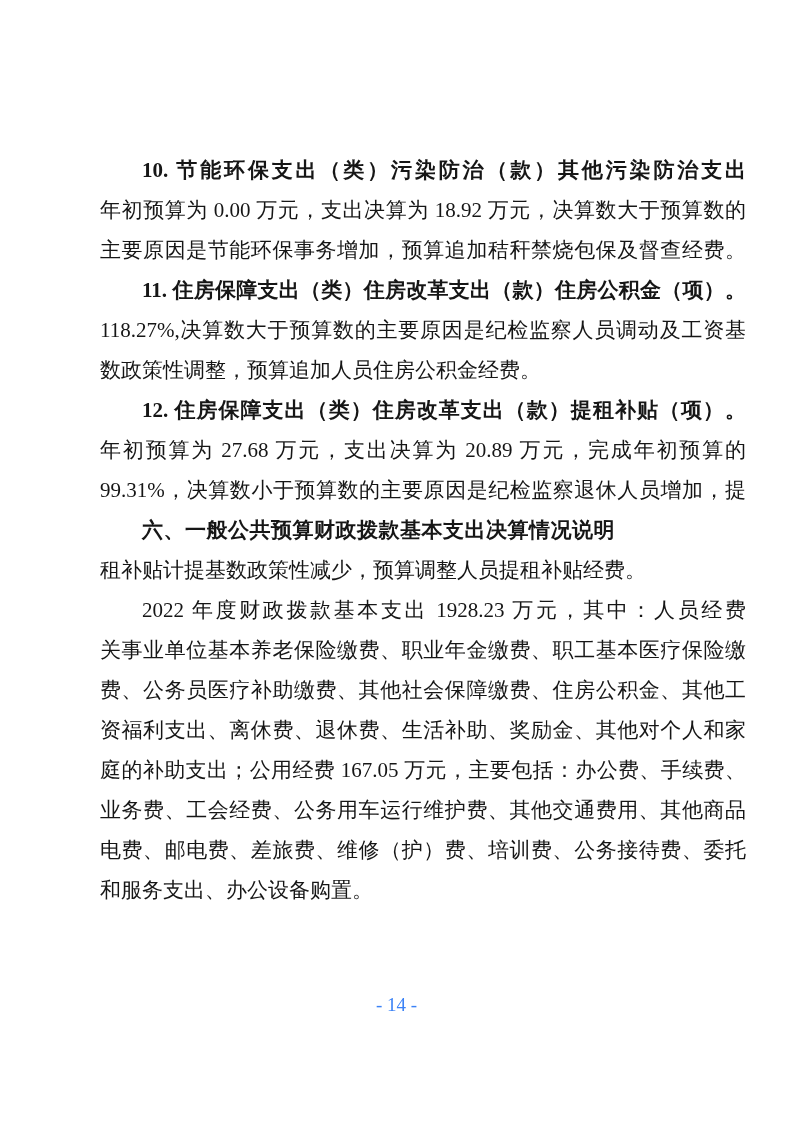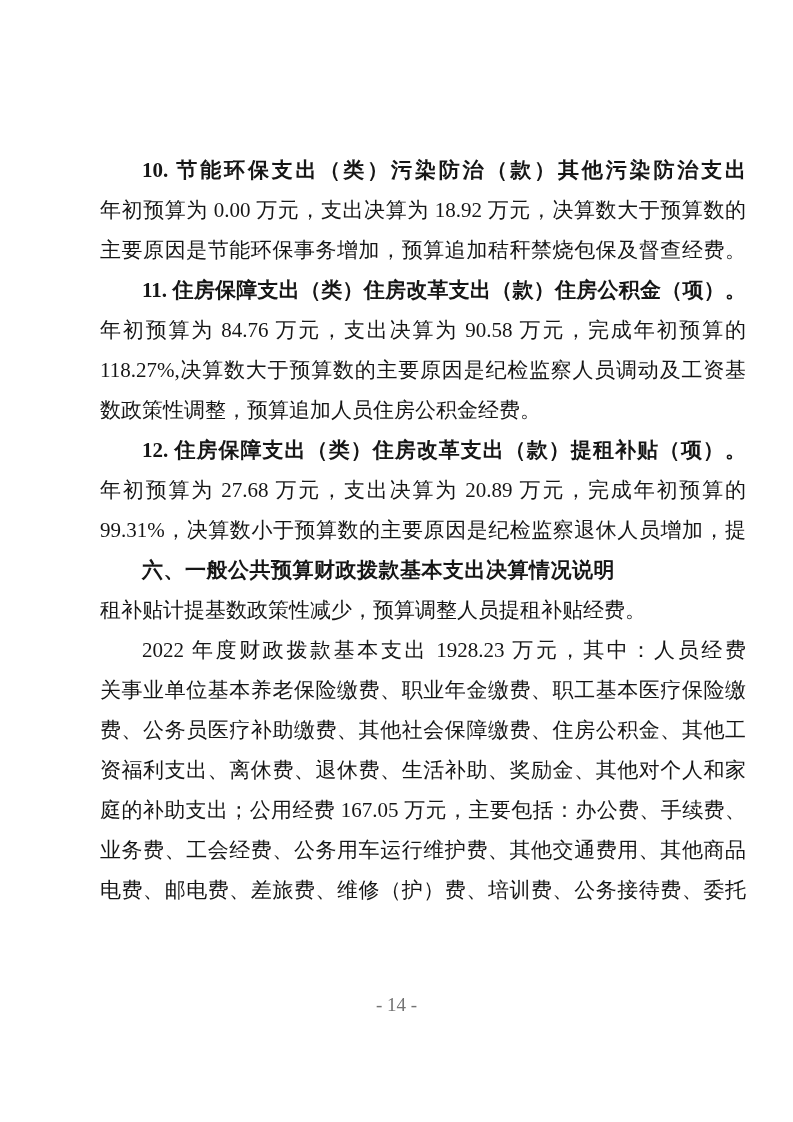--- a/index.html
+++ b/index.html
@@ -50,49 +50,49 @@
   .page-number {
     position: absolute;
     top: 990px;
     left: 0;
     width: 100%;
     height: 30px;
     line-height: 30px;
     text-align: center;
     font-family: "Liberation Serif", "DejaVu Serif", serif;
     font-size: 19px;
-    color: #737373;
+    color: #3b82f6;
   }
 </style>
 </head>
 <body>
 
 <div class="page">
   <div class="content">
 
     <div class="line item-heading indent fill">10. 节能环保支出（类）污染防治（款）其他污染防治支出（项）。</div>
     <div class="line fill">年初预算为 0.00 万元，支出决算为 18.92 万元，决算数大于预算数的</div>
     <div class="line fill">主要原因是节能环保事务增加，预算追加秸秆禁烧包保及督查经费。</div>
 
     <div class="line item-heading indent fill">11. 住房保障支出（类）住房改革支出（款）住房公积金（项）。</div>
-    <div class="line fill">年初预算为 84.76 万元，支出决算为 90.58 万元，完成年初预算的</div>
     <div class="line fill">118.27%,决算数大于预算数的主要原因是纪检监察人员调动及工资基</div>
     <div class="line">数政策性调整，预算追加人员住房公积金经费。</div>
 
     <div class="line item-heading indent fill">12. 住房保障支出（类）住房改革支出（款）提租补贴（项）。</div>
     <div class="line fill">年初预算为 27.68 万元，支出决算为 20.89 万元，完成年初预算的</div>
     <div class="line fill">99.31%，决算数小于预算数的主要原因是纪检监察退休人员增加，提</div>
     <div class="line section-heading indent">六、一般公共预算财政拨款基本支出决算情况说明</div>
 
     <div class="line">租补贴计提基数政策性减少，预算调整人员提租补贴经费。</div>
 
     <div class="line indent fill">2022 年度财政拨款基本支出 1928.23 万元，其中：人员经费</div>
     <div class="line fill">关事业单位基本养老保险缴费、职业年金缴费、职工基本医疗保险缴</div>
     <div class="line fill">费、公务员医疗补助缴费、其他社会保障缴费、住房公积金、其他工</div>
     <div class="line fill">资福利支出、离休费、退休费、生活补助、奖励金、其他对个人和家</div>
     <div class="line fill">庭的补助支出；公用经费 167.05 万元，主要包括：办公费、手续费、</div>
     <div class="line fill">业务费、工会经费、公务用车运行维护费、其他交通费用、其他商品</div>
     <div class="line fill">电费、邮电费、差旅费、维修（护）费、培训费、公务接待费、委托</div>
+    <div class="line">和服务支出、办公设备购置。</div>
 
   </div>
 
   <div class="page-number">- 14 -</div>
 </div>
 
 </body></html>

